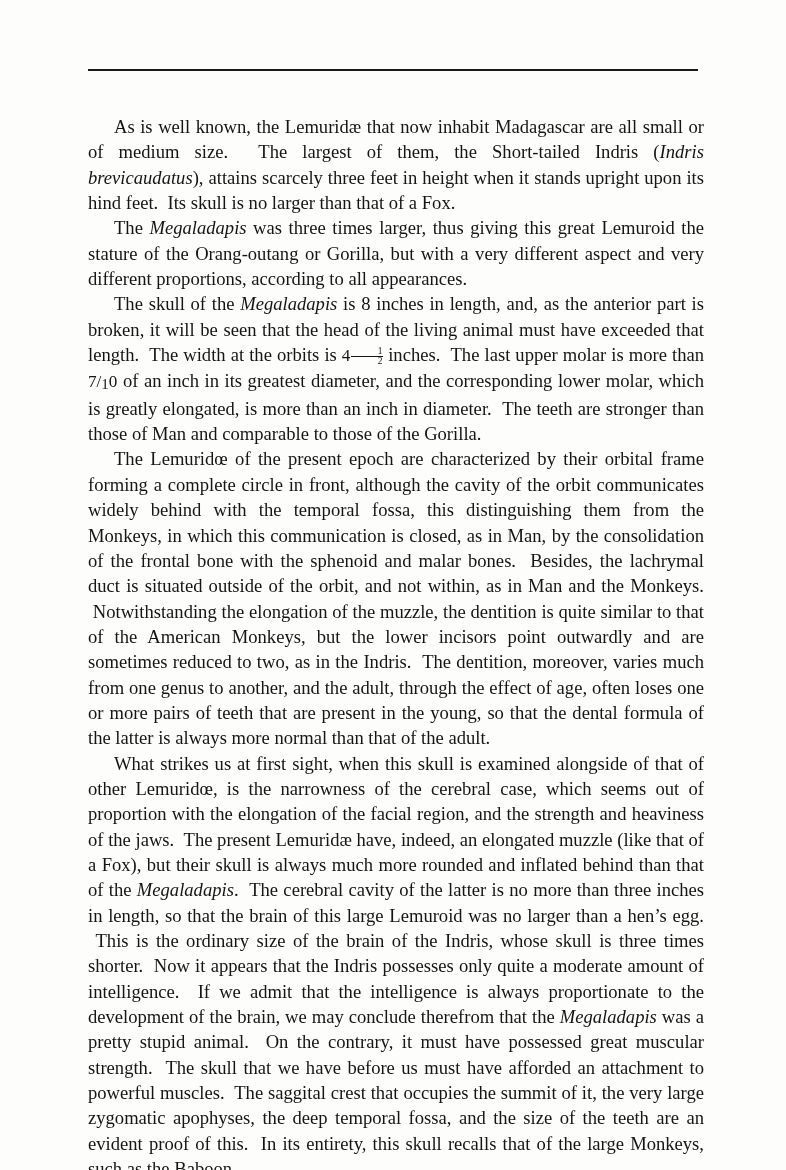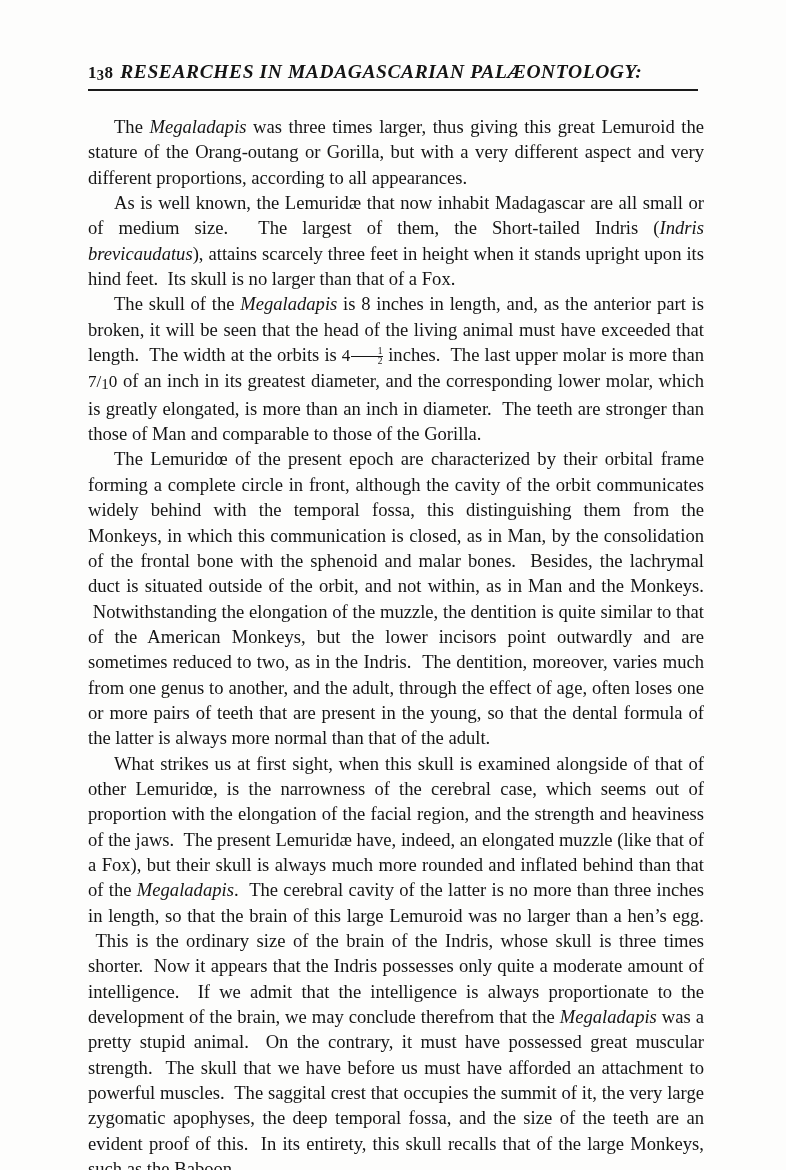--- a/index.html
+++ b/index.html
@@ -100,31 +100,28 @@
     display: block;
     padding: 0 0.08em;
   }
 </style>
 </head>
 <body>
 
 <div class="page">
 
   <div class="header-block">
-    <div class="running-head">
-      <span class="folio">1<span class="osf-lo">3</span>8</span><span>RESEARCHES IN MADAGASCARIAN PALÆONTOLOGY:</span>
-    </div>
     <div class="head-rule"></div>
   </div>
 
   <div class="body-text">
 
+    <p>As is well known, the Lemuridæ that now inhabit Madagascar are all small or of medium size. &nbsp;The largest of them, the Short-tailed Indris (<i>Indris brevicaudatus</i>), attains scarcely three feet in height when it stands upright upon its hind feet. &nbsp;Its skull is no larger than that of a Fox.</p>
+
     <p>The <i>Megaladapis</i> was three times larger, thus giving this great Lemuroid the stature of the Orang-outang or Gorilla, but with a very different aspect and very different proportions, according to all appearances.</p>
-
-    <p>As is well known, the Lemuridæ that now inhabit Madagascar are all small or of medium size. &nbsp;The largest of them, the Short-tailed Indris (<i>Indris brevicaudatus</i>), attains scarcely three feet in height when it stands upright upon its hind feet. &nbsp;Its skull is no larger than that of a Fox.</p>
 
     <p>The skull of the <i>Megaladapis</i> is 8 inches in length, and, as the anterior part is broken, it will be seen that the head of the living animal must have exceeded that length. &nbsp;The width at the orbits is <span class="osf">4<span class="frac"><span class="num">1</span><span class="den">2</span></span></span> inches. &nbsp;The last upper molar is more than <span class="osf">7/<span class="lo">1</span>0</span> of an inch in its greatest diameter, and the corresponding lower molar, which is greatly elongated, is more than an inch in diameter. &nbsp;The teeth are stronger than those of Man and comparable to those of the Gorilla.</p>
 
     <p>The Lemuridœ of the present epoch are characterized by their orbital frame forming a complete circle in front, although the cavity of the orbit communicates widely behind with the temporal fossa, this distinguishing them from the Monkeys, in which this communication is closed, as in Man, by the consolidation of the frontal bone with the sphenoid and malar bones. &nbsp;Besides, the lachrymal duct is situated outside of the orbit, and not within, as in Man and the Monkeys. &nbsp;Notwithstanding the elongation of the muzzle, the dentition is quite similar to that of the American Monkeys, but the lower incisors point outwardly and are sometimes reduced to two, as in the Indris. &nbsp;The dentition, moreover, varies much from one genus to another, and the adult, through the effect of age, often loses one or more pairs of teeth that are present in the young, so that the dental formula of the latter is always more normal than that of the adult.</p>
 
 
     <p>What strikes us at first sight, when this skull is examined alongside of that of other Lemuridœ, is the narrowness of the cerebral case, which seems out of proportion with the elongation of the facial region, and the strength and heaviness of the jaws. &nbsp;The present Lemuridæ have, indeed, an elongated muzzle (like that of a Fox), but their skull is always much more rounded and inflated behind than that of the <i>Megaladapis</i>. &nbsp;The cerebral cavity of the latter is no more than three inches in length, so that the brain of this large Lemuroid was no larger than a hen’s egg. &nbsp;This is the ordinary size of the brain of the Indris, whose skull is three times shorter. &nbsp;Now it appears that the Indris possesses only quite a moderate amount of intelligence. &nbsp;If we admit that the intelligence is always proportionate to the development of the brain, we may conclude therefrom that the <i>Megaladapis</i> was a pretty stupid animal. &nbsp;On the contrary, it must have possessed great muscular strength. &nbsp;The skull that we have before us must have afforded an attachment to powerful muscles. &nbsp;The saggital crest that occupies the summit of it, the very large zygomatic apophyses, the deep temporal fossa, and the size of the teeth are an evident proof of this. &nbsp;In its entirety, this skull recalls that of the large Monkeys, such as the Baboon,</p>
 
   </div>
 </div>

